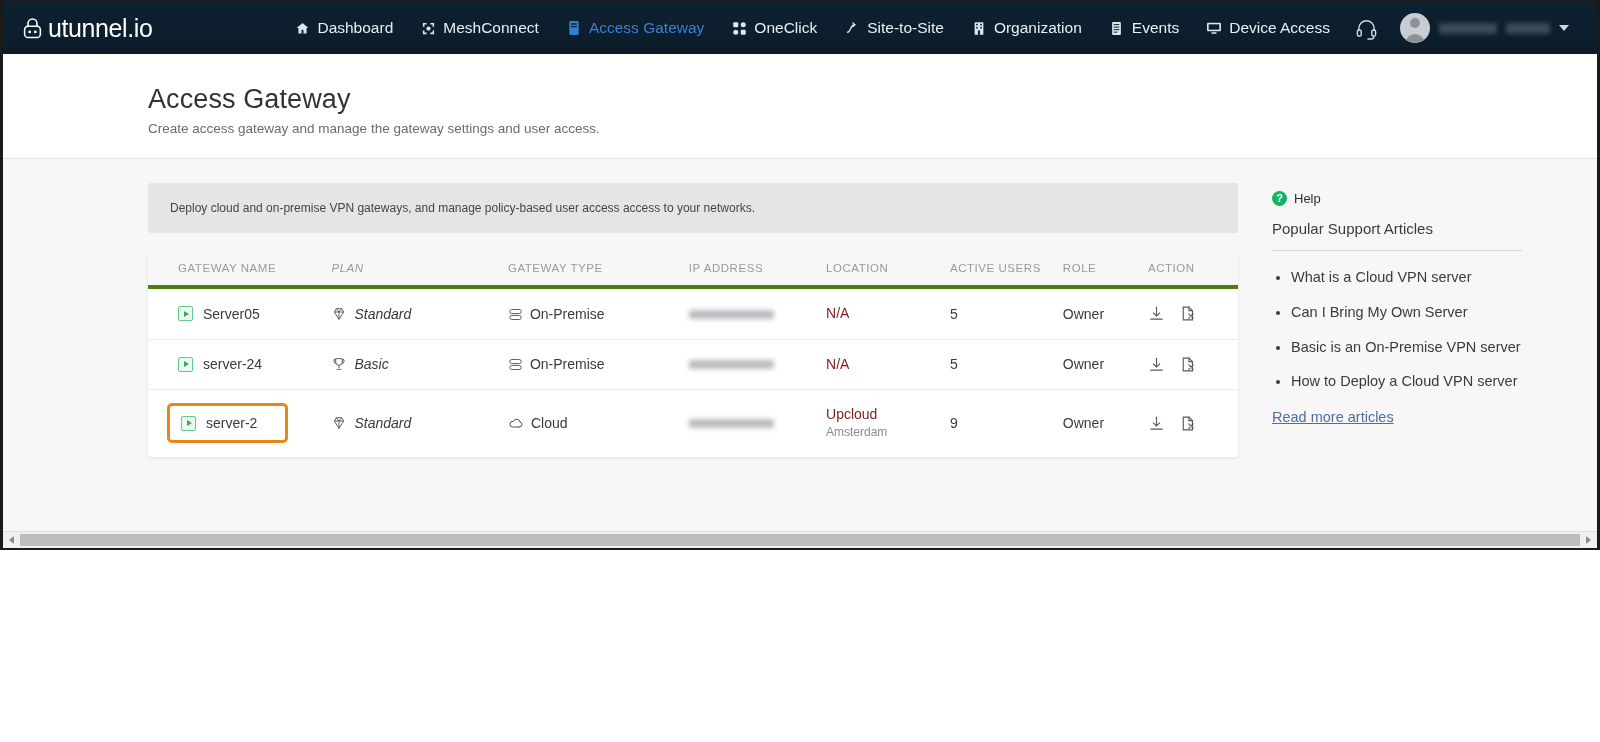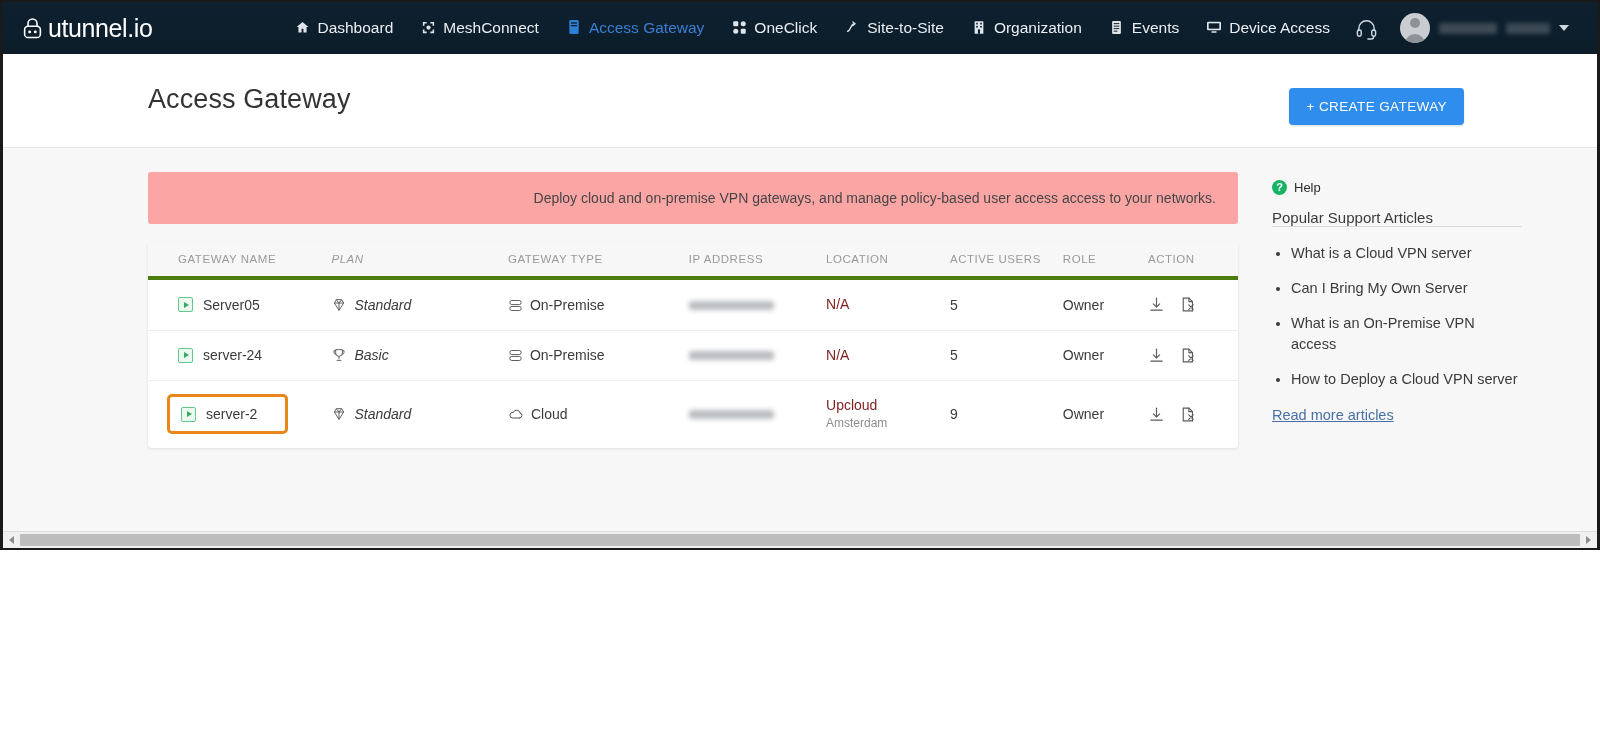--- a/index.html
+++ b/index.html
@@ -39,21 +39,21 @@
     white-space: nowrap;
   }
   .brand-mark { margin-right: 2px; display:flex; align-items:center; }
   .nav-menu {
     display: flex;
     align-items: center;
     gap: 27px;
     margin-left: 132px;
   }
   .nav-item {
-    display: flex; align-items: flex-start; gap: 7px;
+    display: flex; align-items: center; gap: 7px;
     color: #e9eef2;
     font-size: 15.5px;
     white-space: nowrap;
     cursor: pointer;
   }
   .nav-item.active { color: #3b7fd4; }
   .nav-item .nicon { display: inline-flex; width: 16px; height: 16px; align-items:center; justify-content:center; }
   .nav-right {
     margin-left: auto;
     display: flex; align-items: center; gap: 22px;
@@ -135,26 +135,25 @@
     width: 1464px;
     margin: 0 auto;
     padding-left: 80px;
     padding-right: 10px;
     gap: 34px;
   }
   .main-col { flex: 1 1 auto; max-width: 1160px; }
   .side-col { width: 250px; flex:none; padding-top: 8px; }
 
   .banner {
-    background:#fca5a5;
+    background:#e5e5e5;
     border-radius:3px;
     padding:18px 22px;
-    font-size:14px;
+    font-size:12px;
     color:#454545;
-    text-align:right;
   }
   .table-card {
     margin-top: 18px;
     background:#ffffff;
     border-radius:3px;
     box-shadow: 0 1px 3px rgba(0,0,0,.10);
     overflow:hidden;
   }
   table.gw { width:100%; border-collapse:collapse; }
   table.gw thead th {
@@ -231,20 +230,21 @@
     background:#16b364;color:#fff;
     font-size:11px;font-weight:700;
     display:flex;align-items:center;justify-content:center;
     flex:none; line-height:1;
   }
   .help-title { font-size:13px; color:#2c2c2c; }
   .help-sub {
     margin-top:14px;
     font-size:15px;
     color:#3b3b3b;
+    padding-bottom:13px;
     border-bottom:1px solid #d8d8d8;
   }
   ul.help-list {
     margin-top:16px;
     padding-left:19px;
     list-style: disc;
   }
   ul.help-list li {
     font-size:14.5px;
     color:#3b3b3b;
@@ -409,22 +409,22 @@
         <span class="caret-dn"></span>
       </div>
     </div>
   </div>
   <div class="nav-pointer"></div>
 
   <div class="page-head">
     <div class="page-head-inner">
       <div>
         <div class="page-title">Access Gateway</div>
-      </div>
-      <button class="btn-create">+ CREATE GATEWAY</button>
+        <div class="page-sub">Create access gateway and manage the gateway settings and user access.</div>
+      </div>
     </div>
   </div>
 
   <div class="body-wrap">
 
     <div class="main-col">
 
       <div class="banner">Deploy cloud and on-premise VPN gateways, and manage policy-based user access access to your networks.</div>
 
       <div class="table-card">
@@ -630,21 +630,21 @@
 
     <div class="side-col">
       <div class="help-head">
         <span class="help-q">?</span>
         <span class="help-title">Help</span>
       </div>
       <div class="help-sub">Popular Support Articles</div>
       <ul class="help-list">
         <li>What is a Cloud VPN server</li>
         <li>Can I Bring My Own Server</li>
-        <li>What is an On-Premise VPN access</li>
+        <li>Basic is an On-Premise VPN server</li>
         <li>How to Deploy a Cloud VPN server</li>
       </ul>
       <span class="read-more">Read more articles</span>
     </div>
   </div>
 
   <div class="hscroll">
     <div class="arrow-l">
         <span class="tri-l"></span>
       </div>

